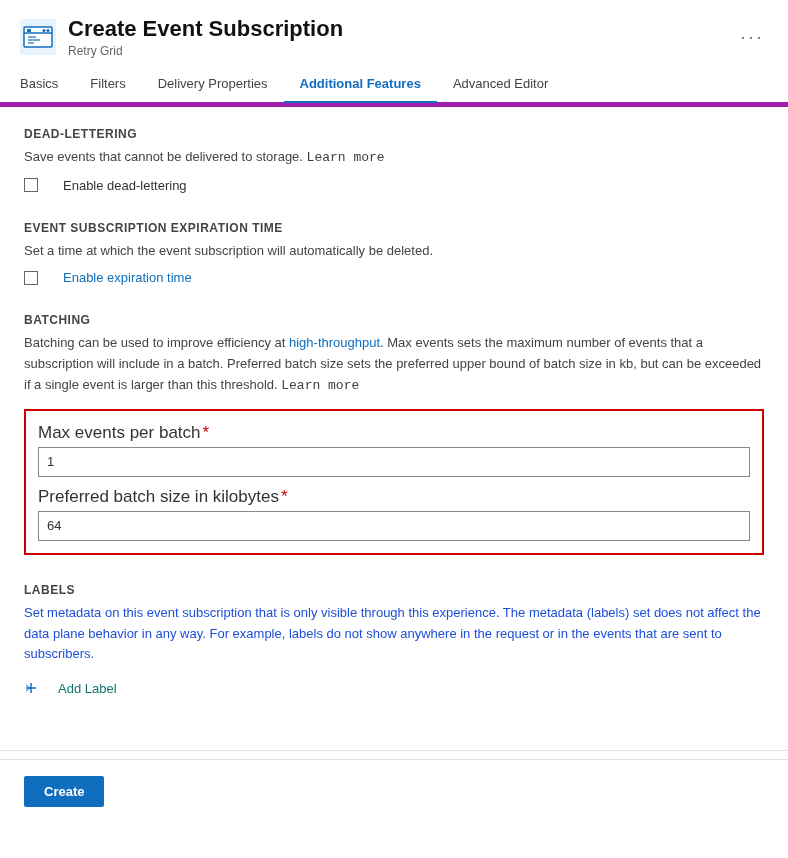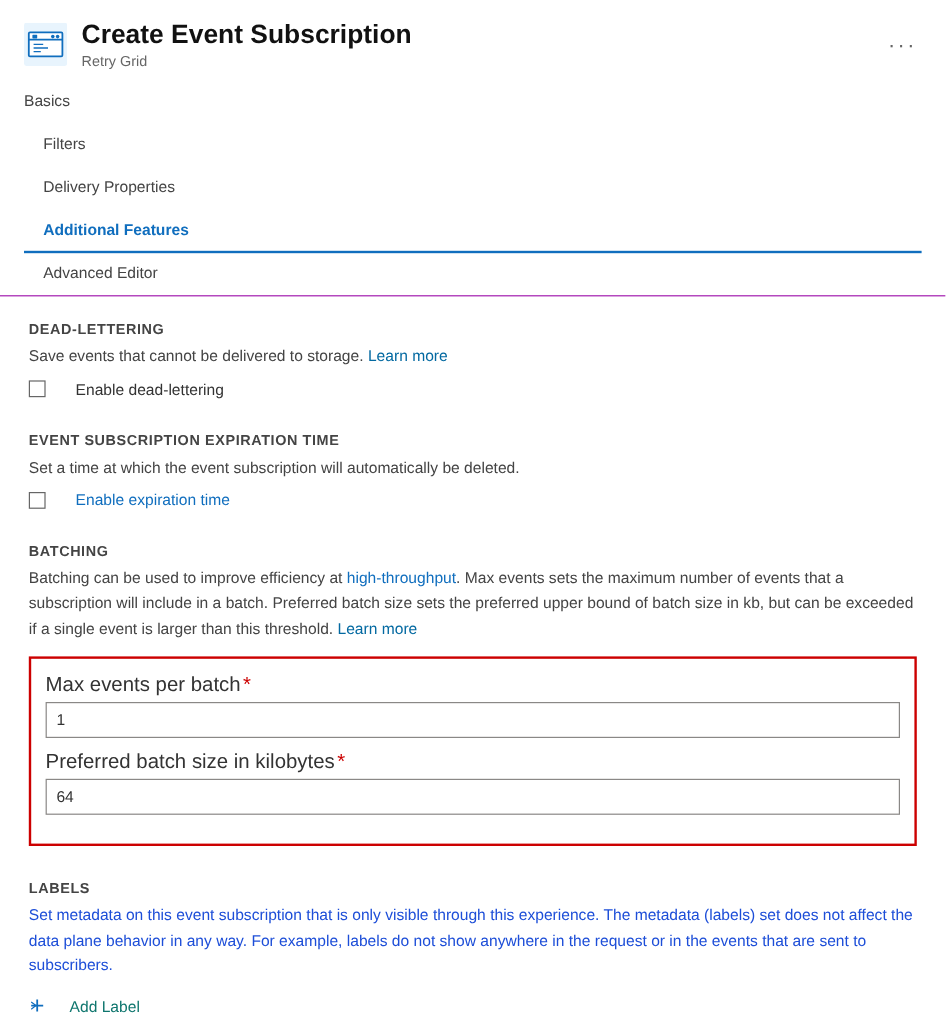--- a/index.html
+++ b/index.html
@@ -45,24 +45,23 @@
     .header-more {
       font-size: 18px;
       color: #666;
       cursor: pointer;
       padding: 4px;
       letter-spacing: 2px;
     }
 
     .tabs {
       display: flex;
-      border-bottom: 1px solid #a21caf;
+      border-bottom: 5px solid #a21caf;
       padding: 0 20px;
       gap: 0;
-      flex-direction: column;
     }
 
     .tab {
       padding: 10px 16px;
       font-size: 13px;
       color: #444;
       cursor: pointer;
       border-bottom: 2px solid transparent;
       margin-bottom: -1px;
       white-space: nowrap;
@@ -96,22 +95,23 @@
     }
 
     .section-desc {
       font-size: 13px;
       color: #444;
       margin-bottom: 10px;
       line-height: 1.5;
     }
 
     .learn-more {
-      color: #0369a1;
+      color: #404040;
       text-decoration: none;
+      font-family: Liberation Mono, monospace;
     }
 
     .checkbox-row {
       display: flex;
       align-items: center;
       gap: 25px;
       margin-top: 6px;
     }
 
     .checkbox {
@@ -170,21 +170,21 @@
       color: #333;
       background: #fff;
       outline: none;
     }
 
     .field-group {
       margin-bottom: 10px;
     }
 
     .field-group:last-child {
-      margin-bottom: 12px;
+      margin-bottom: 0;
     }
 
     .labels-desc {
       font-size: 13px;
       color: #1d4ed8;
       line-height: 1.6;
       margin-bottom: 12px;
     }
 
     .add-label-btn {

